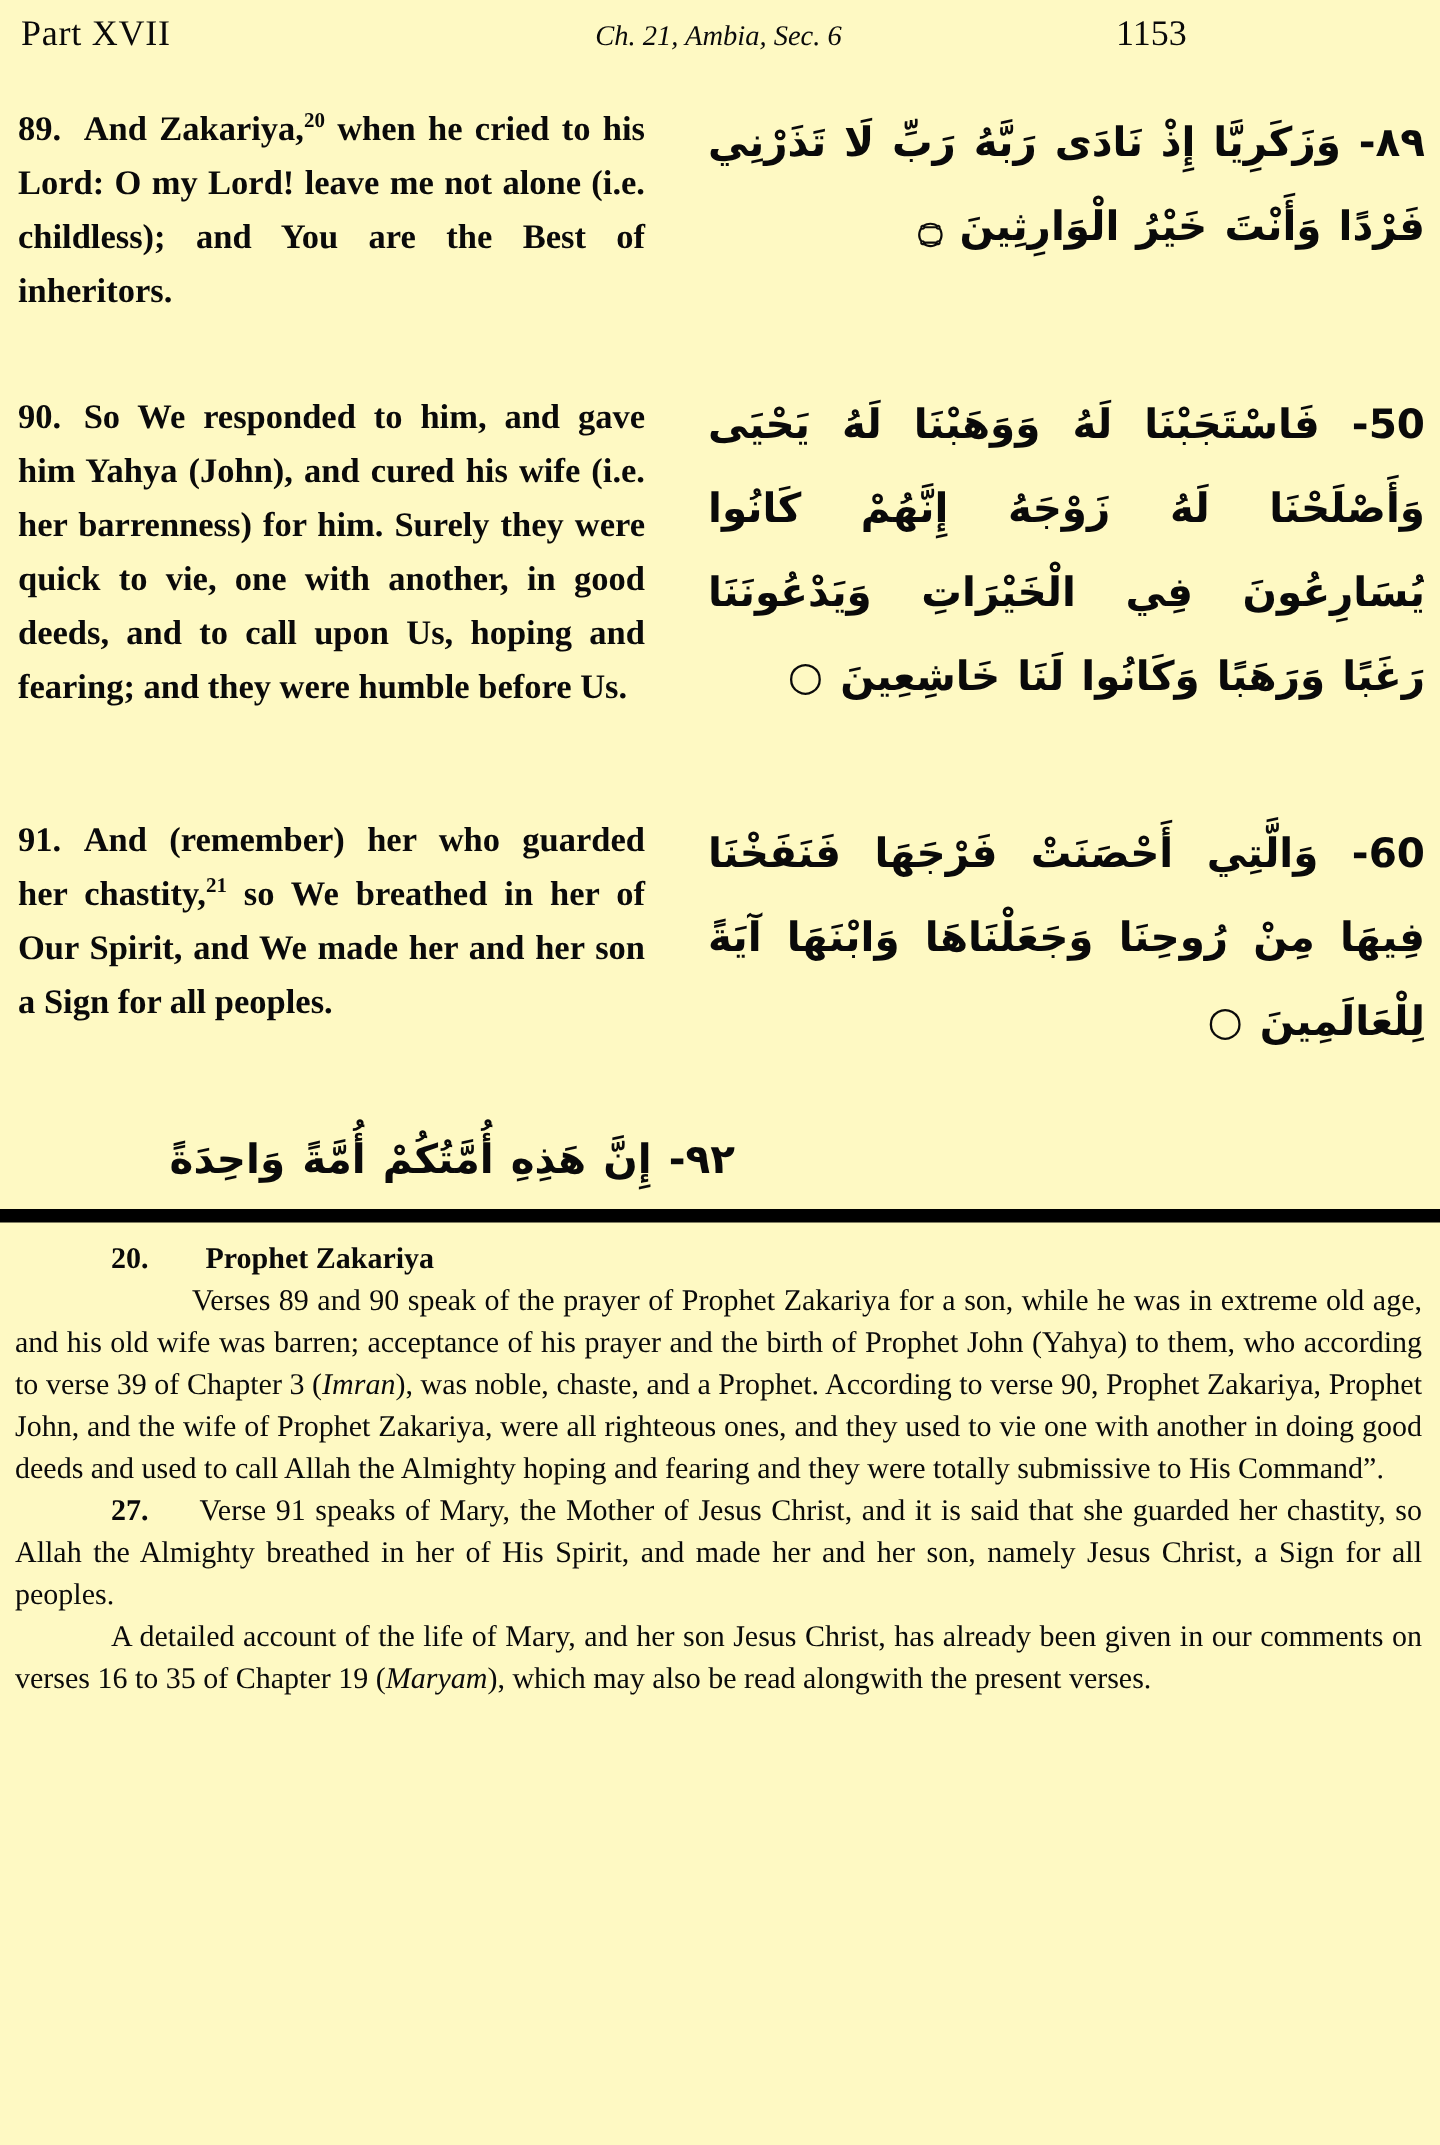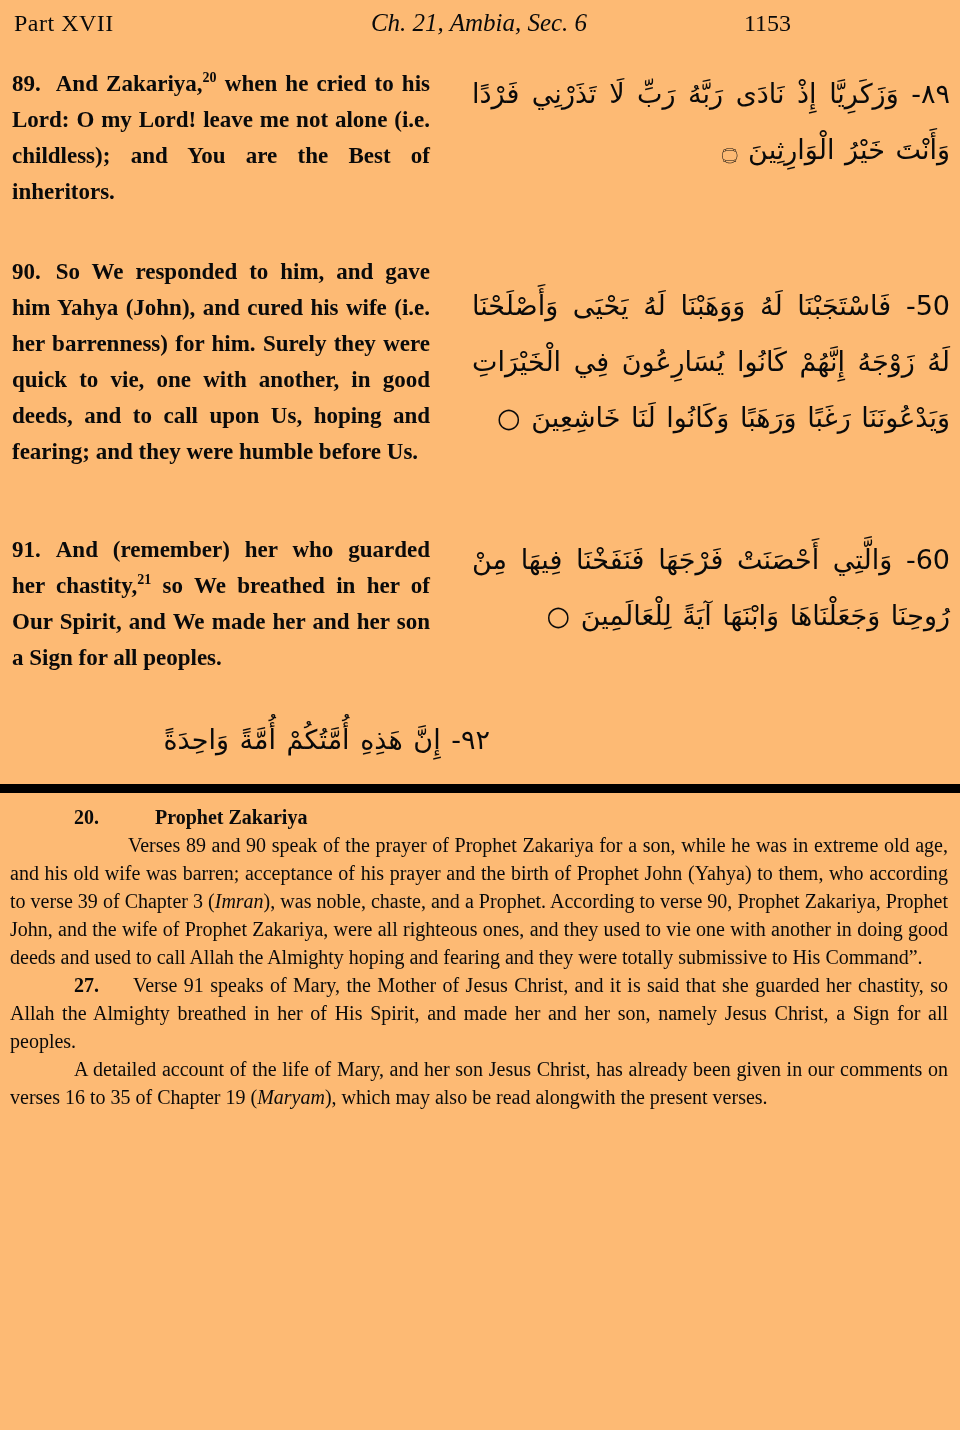--- a/index.html
+++ b/index.html
@@ -1,66 +1,66 @@
 <!DOCTYPE html>
 <html><head>
 <meta charset="utf-8">
 <style>
   * { box-sizing: border-box; }
   html, body { margin: 0; padding: 0; background: #ffffff; }
   .page {
     width: 960px; height: 1430px; overflow: hidden;
-    background: #fdba74; color: #0a0a0a;
+    background: #fef9c3; color: #0a0a0a;
     font-family: "Liberation Serif", serif;
     position: relative;
   }
   .header {
     display: flex; align-items: baseline;
     padding: 8px 16px 0 14px;
     font-size: 24px; line-height: 30px;
   }
   .header-part { width: 200px; letter-spacing: 0.5px; }
-  .header-chapter { flex: 1; text-align: center; font-style: italic; font-size: 25px; }
+  .header-chapter { flex: 1; text-align: center; font-style: italic; font-size: 19px; }
   .header-page { width: 200px; text-align: left; }
 
-  .verses { padding: 28px 10px 16px 12px; }
+  .verses { padding: 28px 10px 4px 12px; }
   .verse-row { display: flex; justify-content: space-between; align-items: flex-start; }
   .verse-row.r89 { margin-bottom: 44px; }
   .verse-row.r90 { margin-bottom: 62px; align-items: center; }
   .verse-row.r91 { margin-bottom: 36px; }
 
   .eng {
     width: 418px; margin: 0;
     font-weight: 700; font-size: 23px; line-height: 36px;
     text-align: justify;
     font-family: "Liberation Serif", serif;
   }
   .vnum { margin-right: 15px; }
   sup.fnref { font-size: 14px; line-height: 0; vertical-align: super; }
 
   .ar {
     width: 478px; margin: 0;
     direction: rtl;
     font-family: "DejaVu Sans", sans-serif;
-    font-weight: 400;
+    font-weight: 700;
     font-size: 27px; line-height: 56px;
     text-align: justify; text-align-last: right;
     word-spacing: 2px;
   }
 
   .divider { height: 9px; background: #000000; width: 100%; }
 
   .footnotes {
     padding: 10px 12px 0 10px;
     font-size: 20px; line-height: 28px;
     text-align: justify;
     font-family: "Liberation Serif", serif;
   }
   .fn-heading { margin: 0; text-indent: 64px; font-weight: 700; }
-  .fn-heading .fn-num { margin-right: 56px; }
+  .fn-heading .fn-num { margin-right: 38px; }
   .fn-para { margin: 0; font-family: Liberation Serif, serif; }
   .indent-lg { text-indent: 118px; }
   .indent-sm { text-indent: 64px; }
   .fn-num-inline { font-weight: 700; margin-right: 34px; }
   em { font-style: italic; }
 </style>
 </head>
 <body>
 
 <div class="page">

